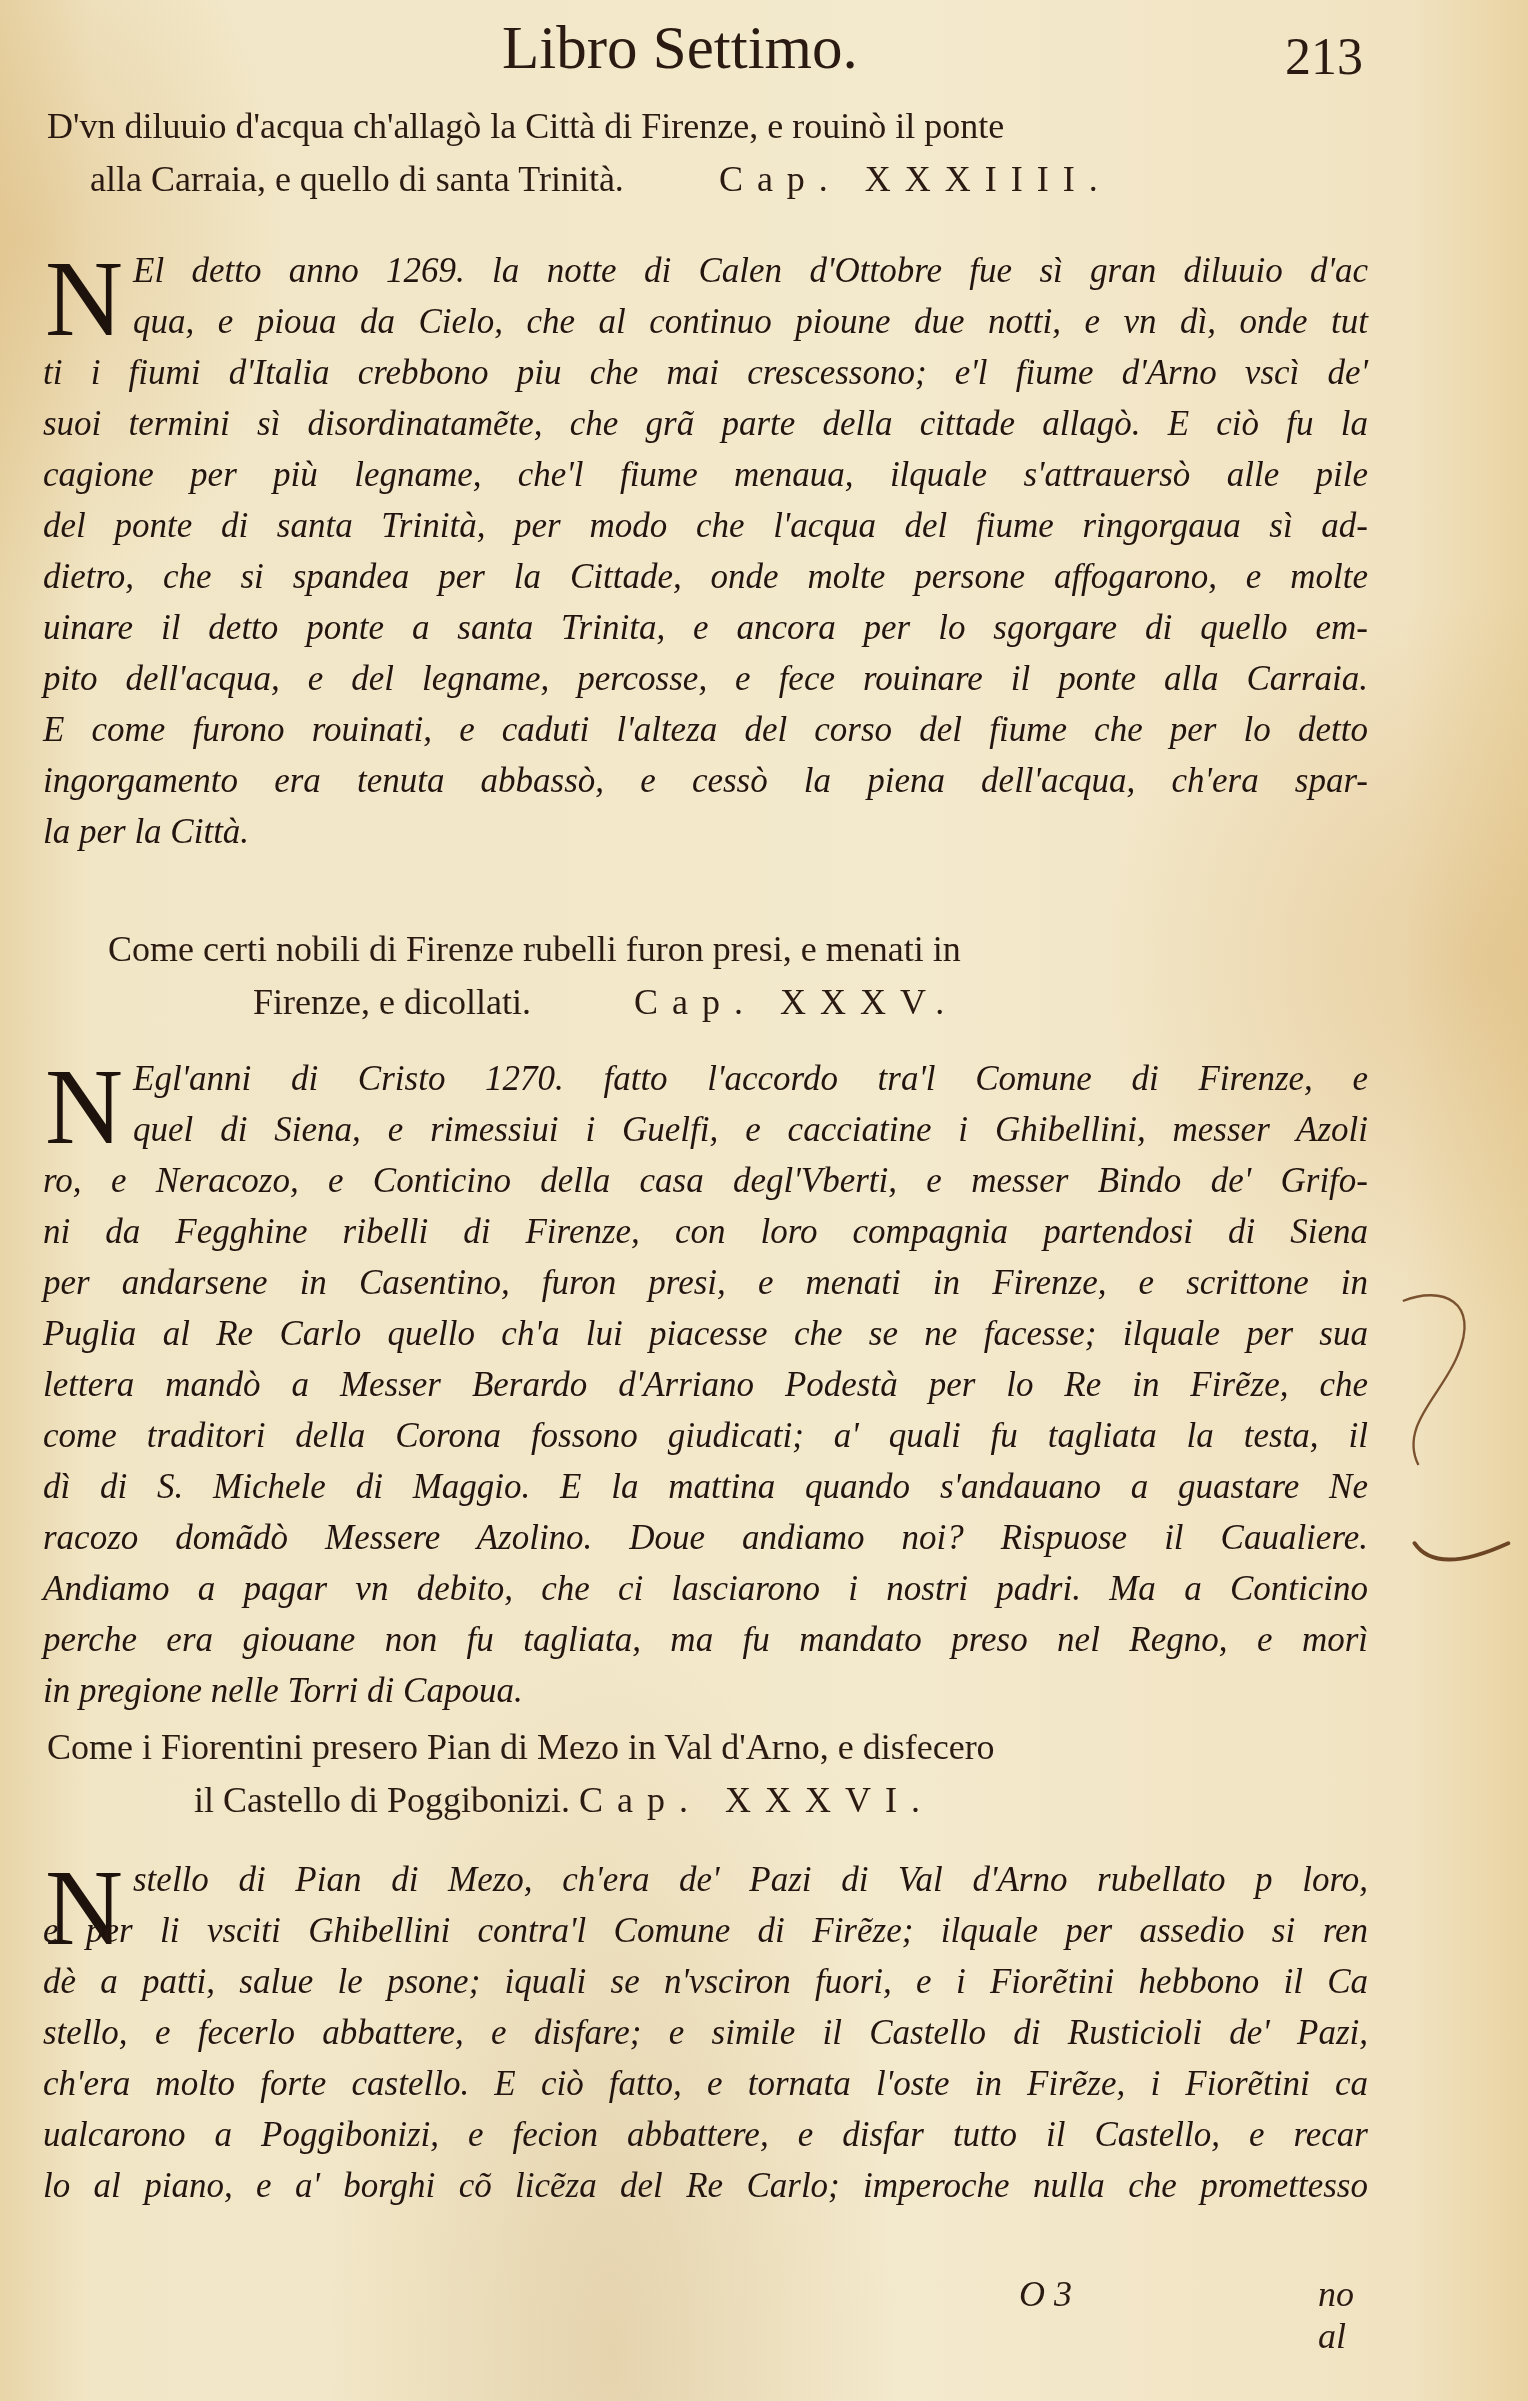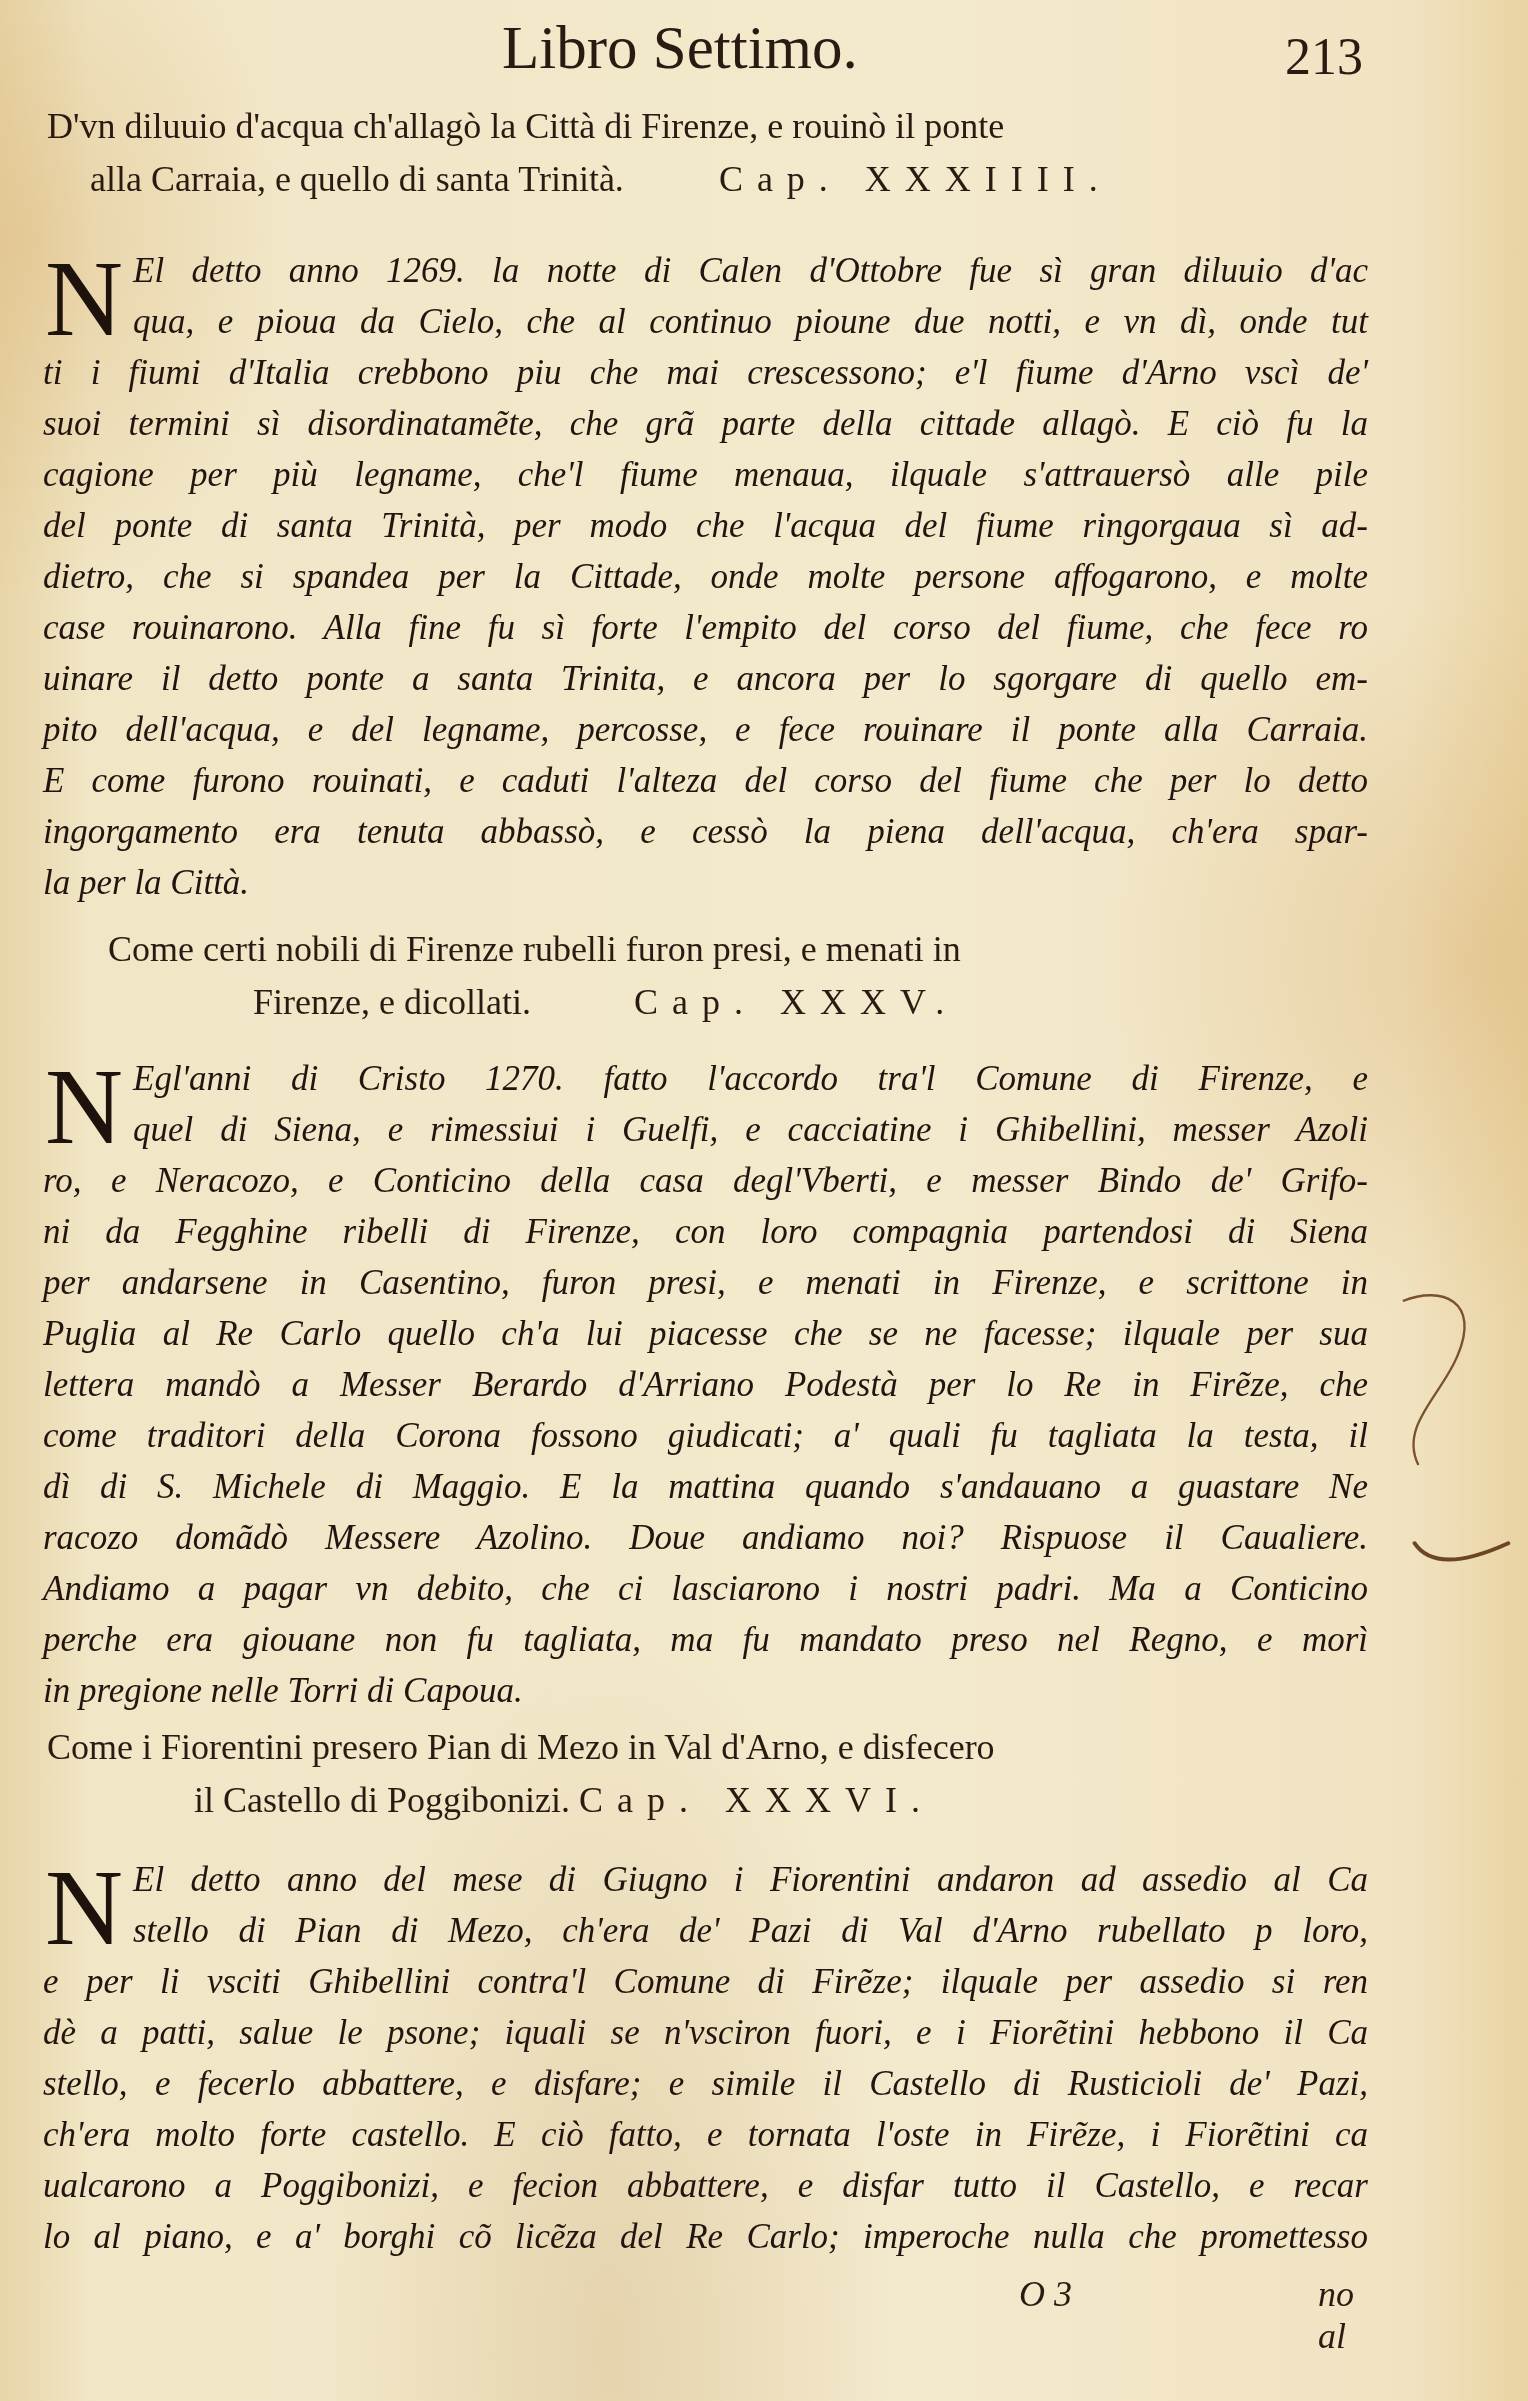--- a/index.html
+++ b/index.html
@@ -70,21 +70,20 @@
   </div>
   <div class="dropcap" style="top:245px;">N</div>
   <div class="body-block" style="top:245px;">
     <span class="line indent">El detto anno 1269. la notte di Calen d'Ottobre fue sì gran diluuio d'ac</span>
     <span class="line indent">qua, e pioua da Cielo, che al continuo pioune due notti, e vn dì, onde tut</span>
     <span class="line">ti i fiumi d'Italia crebbono piu che mai crescessono; e'l fiume d'Arno vscì de'</span>
     <span class="line">suoi termini sì disordinatamẽte, che grã parte della cittade allagò. E ciò fu la</span>
     <span class="line">cagione per più legname, che'l fiume menaua, ilquale s'attrauersò alle pile</span>
     <span class="line">del ponte di santa Trinità, per modo che l'acqua del fiume ringorgaua sì ad-</span>
     <span class="line">dietro, che si spandea per la Cittade, onde molte persone affogarono, e molte</span>
-    <span class="line">case rouinarono. Alla fine fu sì forte l'empito del corso del fiume, che fece ro</span>
     <span class="line">uinare il detto ponte a santa Trinita, e ancora per lo sgorgare di quello em-</span>
     <span class="line">pito dell'acqua, e del legname, percosse, e fece rouinare il ponte alla Carraia.</span>
     <span class="line">E come furono rouinati, e caduti l'alteza del corso del fiume che per lo detto</span>
     <span class="line">ingorgamento era tenuta abbassò, e cessò la piena dell'acqua, ch'era spar-</span>
     <span class="line last">la per la Città.</span>
   </div>
 
   <div class="chapter-heading" style="top:923px; left:108px;">
     <span class="line">Come certi nobili di Firenze rubelli furon presi, e menati in</span>
     <span class="line" style="padding-left:145px;">
@@ -111,21 +110,20 @@
 
   <div class="chapter-heading" style="top:1721px;">
     <span class="line">Come i Fiorentini presero Pian di Mezo in Val d'Arno, e disfecero</span>
     <span class="line" style="padding-left:147px;">
       <span>il Castello di Poggibonizi.</span>
       <span class="cap" style="">Cap. XXXVI.</span>
     </span>
   </div>
   <div class="dropcap" style="top:1854px;">N</div>
   <div class="body-block" style="top:1854px;">
-    <span class="line indent">El detto anno del mese di Giugno i Fiorentini andaron ad assedio al Ca</span>
     <span class="line indent">stello di Pian di Mezo, ch'era de' Pazi di Val d'Arno rubellato p loro,</span>
     <span class="line">e per li vsciti Ghibellini contra'l Comune di Firẽze; ilquale per assedio si ren</span>
     <span class="line">dè a patti, salue le psone; iquali se n'vsciron fuori, e i Fiorẽtini hebbono il Ca</span>
     <span class="line">stello, e fecerlo abbattere, e disfare; e simile il Castello di Rusticioli de' Pazi,</span>
     <span class="line">ch'era molto forte castello. E ciò fatto, e tornata l'oste in Firẽze, i Fiorẽtini ca</span>
     <span class="line">ualcarono a Poggibonizi, e fecion abbattere, e disfar tutto il Castello, e recar</span>
     <span class="line">lo al piano, e a' borghi cõ licẽza del Re Carlo; imperoche nulla che promettesso</span>
   </div>
 
   <div class="catchword" style="left:1019px;">O 3</div>

